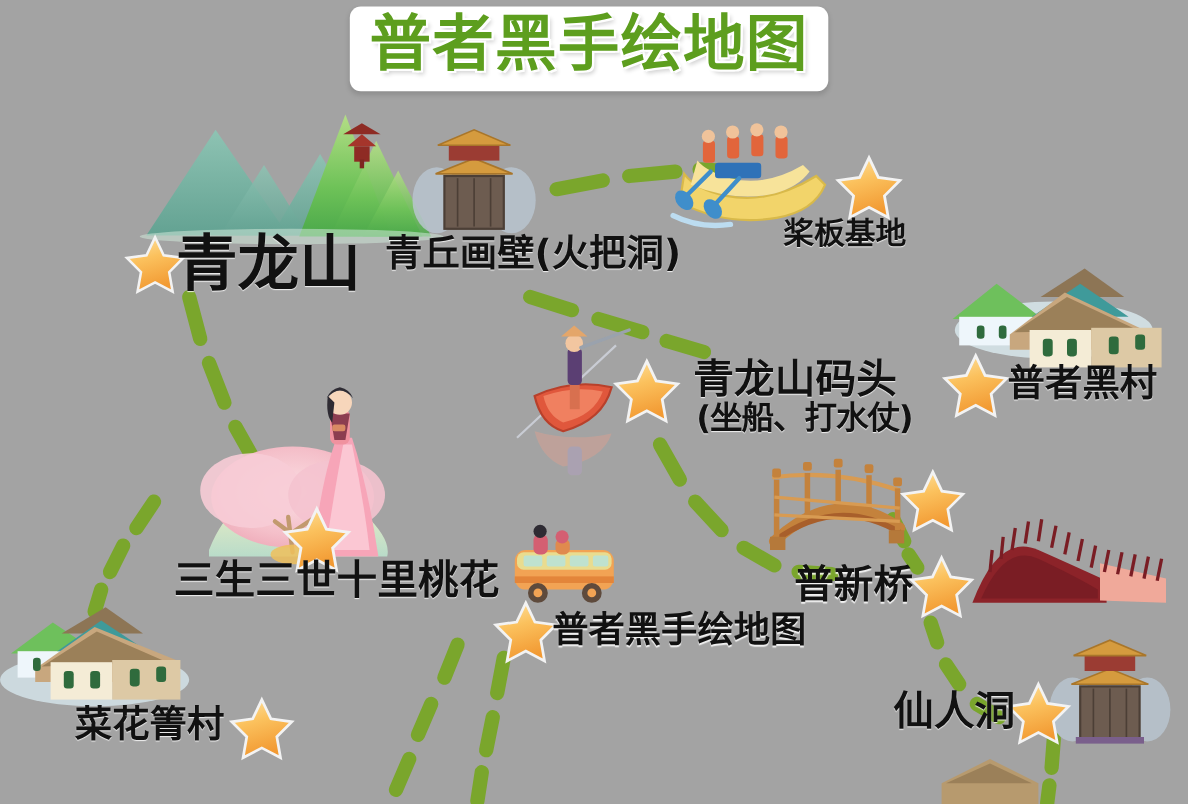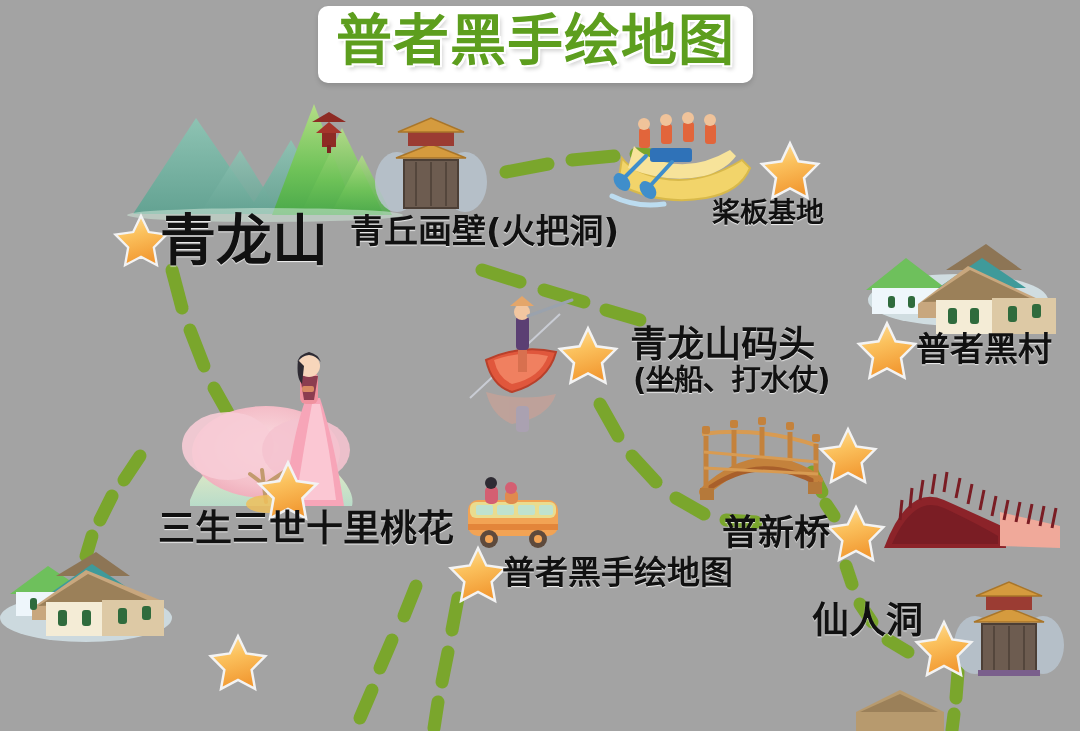--- a/index.html
+++ b/index.html
@@ -433,18 +433,21 @@
   </div>
 
   <div class="label" style="left:158px;top:512px;font-size:37px;font-family:Liberation Mono, monospace;">
     <span>三生三世十里桃花</span>
   </div>
 
   <div class="label" style="left:502px;top:556px;font-size:33px;">
     <span>普者黑手绘地图</span>
   </div>
 
-
-  <div class="label" style="left:812px;top:604px;font-size:37px;font-family:Liberation Mono, monospace;">
+  <div class="label" style="left:68px;top:642px;font-size:34px;">
+    <span>菜花箐村</span>
+  </div>
+
+  <div class="label" style="left:812px;top:628px;font-size:37px;">
     <span>仙人洞</span>
   </div>
 
 </div>
 
 </body></html>

